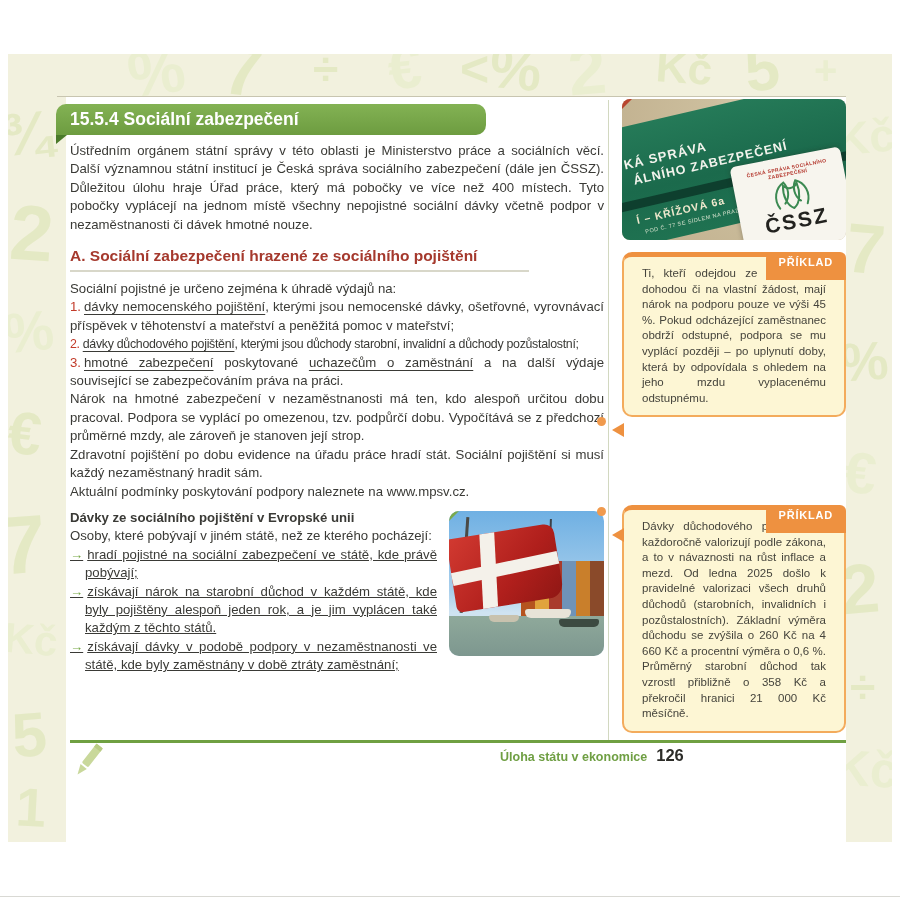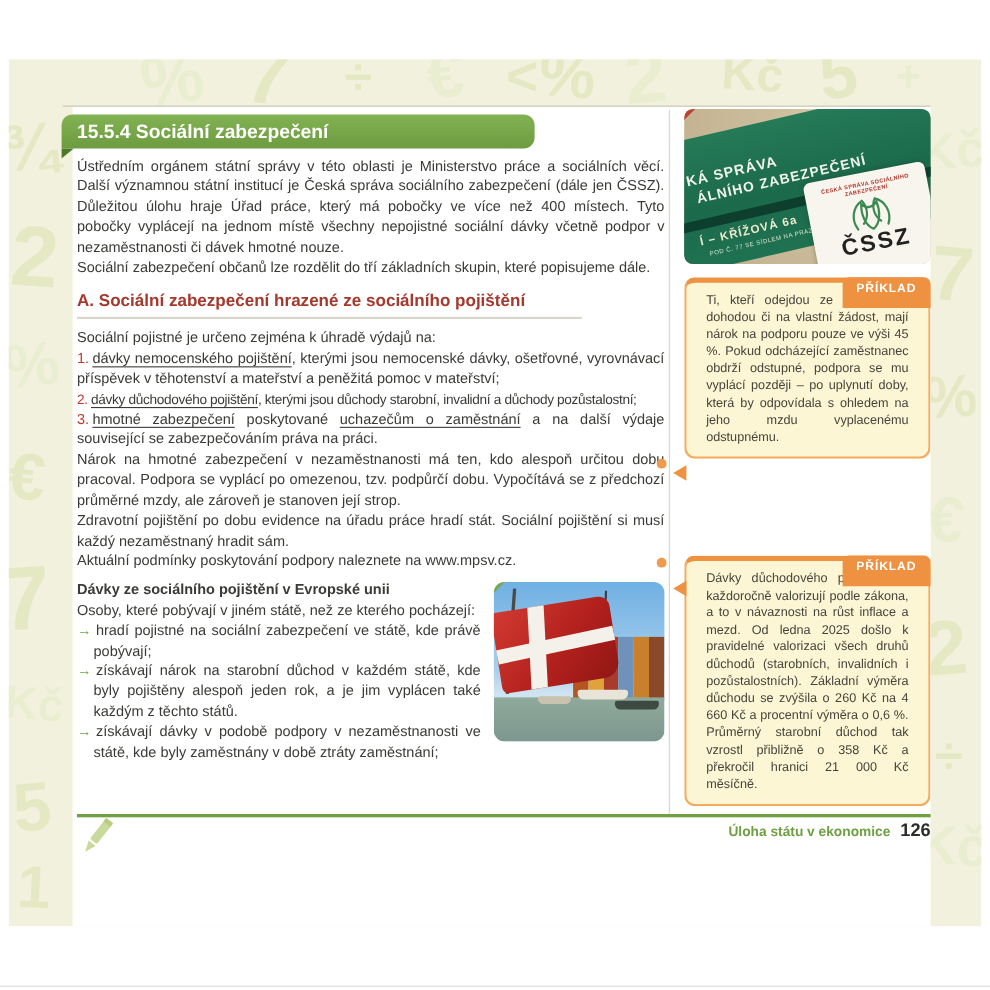--- a/index.html
+++ b/index.html
@@ -27,21 +27,21 @@
   .main{position:absolute;left:70px;top:142px;width:534px;z-index:3;font-size:13.2px;line-height:18.4px;}
   .main p{margin:0;}
   .justify{text-align:justify;}
   .heading-a{color:#a5392d;font-weight:bold;font-size:15.5px;line-height:20px;
     margin:12px 0 8px 0;padding-bottom:4px;border-bottom:2px solid #d8d7c9;width:86%;}
   .item{margin-bottom:2px;}
   .num{color:#c23b2a;margin-right:3px;}
   .u{text-decoration:underline;text-underline-offset:2.5px;text-decoration-thickness:1px;}
   .squeeze{font-size:12.4px;letter-spacing:-0.3px;}
   .eu-head{font-weight:bold;margin-top:8px !important;}
-  .bullet{padding-left:15px;text-indent:-15px;text-align:justify;}
+  .bullet{padding-left:15px;text-indent:-15px;text-align:justify;text-decoration:underline;}
   .arrow{color:#76a746;font-weight:bold;margin-right:4px;}
 
   
   .photo-cph{float:right;width:155px;height:145px;margin:2px 0 8px 12px;border-radius:10px;
     position:relative;overflow:hidden;background:linear-gradient(180deg,#6fb0e3 0%,#a8cfec 55%,#cfe3f1 70%);}
   .cph-houses{position:absolute;left:72px;top:50px;width:83px;height:58px;display:flex;}
   .cph-houses div{flex:1;}
   .cph-h1{background:#b5541f;} .cph-h2{background:#e0a33c;} .cph-h3{background:#a93b2c;}
   .cph-h4{background:#6f93b8;} .cph-h5{background:#c97f2b;} .cph-h6{background:#8a4a2a;}
   .cph-mast{position:absolute;left:100px;top:8px;width:2px;height:52px;background:#3c4148;transform:rotate(2deg);}
@@ -87,21 +87,21 @@
   .ex-tail{position:absolute;left:-12px;width:0;height:0;
     border-top:7px solid transparent;border-bottom:7px solid transparent;border-right:12px solid #ee9140;}
   .ex1{top:252px;left:622px;}
   .ex2{top:505px;left:622px;}
   .dot{position:absolute;width:9px;height:9px;border-radius:50%;background:#f09a4d;z-index:3;}
   .dot1{left:597px;top:417px;}
   .dot2{left:597px;top:507px;}
 
   
   .rule-green{position:absolute;left:70px;top:740px;width:776px;height:3px;background:#6fa041;z-index:3;}
-  .footer-text{position:absolute;left:500px;top:746px;width:346px;z-index:3;display:flex;justify-content:flex-end;align-items:baseline;gap:9px;}
+  .footer-text{position:absolute;left:500px;top:746px;width:346px;z-index:3;display:flex;justify-content:flex-start;align-items:baseline;gap:9px;}
   .footer-chapter{color:#6f9f43;font-weight:bold;font-size:12.5px;}
   .footer-page{color:#2c2c28;font-weight:bold;font-size:16.5px;}
   .pencil{position:absolute;left:70px;top:740px;z-index:3;}
 </style>
 </head>
 <body>
 
 <div class="texture" id="texture">
     <span class="glyph g2" style="left: 120px; top: -14px; font-size: 64px; transform: rotate(-8deg);">%</span>
     <span class="glyph g1" style="left: 215px; top: -20px; font-size: 72px; transform: rotate(6deg);">7</span>
@@ -133,21 +133,20 @@
 <div class="page-topline"></div>
 <div class="scan-edge"></div>
 
 <div class="banner">
   <span>15.5.4 Sociální zabezpečení</span>
 </div>
 <div class="banner-fold"></div>
 
 <div class="main">
   <p class="justify">Ústředním orgánem státní správy v této oblasti je Ministerstvo práce a sociálních věcí. Další významnou státní institucí je Česká správa sociálního zabezpečení (dále jen ČSSZ). Důležitou úlohu hraje Úřad práce, který má pobočky ve více než 400 místech. Tyto pobočky vyplácejí na jednom místě všechny nepojistné sociální dávky včetně podpor v nezaměstnanosti či dávek hmotné nouze.</p>
-  <p>Sociální zabezpečení občanů lze rozdělit do tří základních skupin, které popisujeme dále.</p>
 
   <div class="heading-a">A. Sociální zabezpečení hrazené ze sociálního pojištění</div>
   <p>Sociální pojistné je určeno zejména k úhradě výdajů na:</p>
 
   <p class="item justify"><span class="num">1.</span><span class="u">dávky nemocenského pojištění</span><span>, kterými jsou nemocenské dávky, ošetřovné, vyrovnávací příspěvek v těhotenství a mateřství a peněžitá pomoc v mateřství;</span></p>
   <p class="item squeeze"><span class="num">2.</span><span class="u">dávky důchodového pojištění</span><span>, kterými jsou důchody starobní, invalidní a důchody pozůstalostní;</span></p>
   <p class="item justify"><span class="num">3.</span><span class="u">hmotné zabezpečení</span><span> poskytované </span><span class="u">uchazečům o zaměstnání</span><span> a na další výdaje související se zabezpečováním práva na práci.</span></p>
 
   <p class="justify">Nárok na hmotné zabezpečení v nezaměstnanosti má ten, kdo alespoň určitou dobu pracoval. Podpora se vyplácí po omezenou, tzv. podpůrčí dobu. Vypočítává se z předchozí průměrné mzdy, ale zároveň je stanoven její strop.</p>
   <p class="justify">Zdravotní pojištění po dobu evidence na úřadu práce hradí stát. Sociální pojištění si musí každý nezaměstnaný hradit sám.</p>

